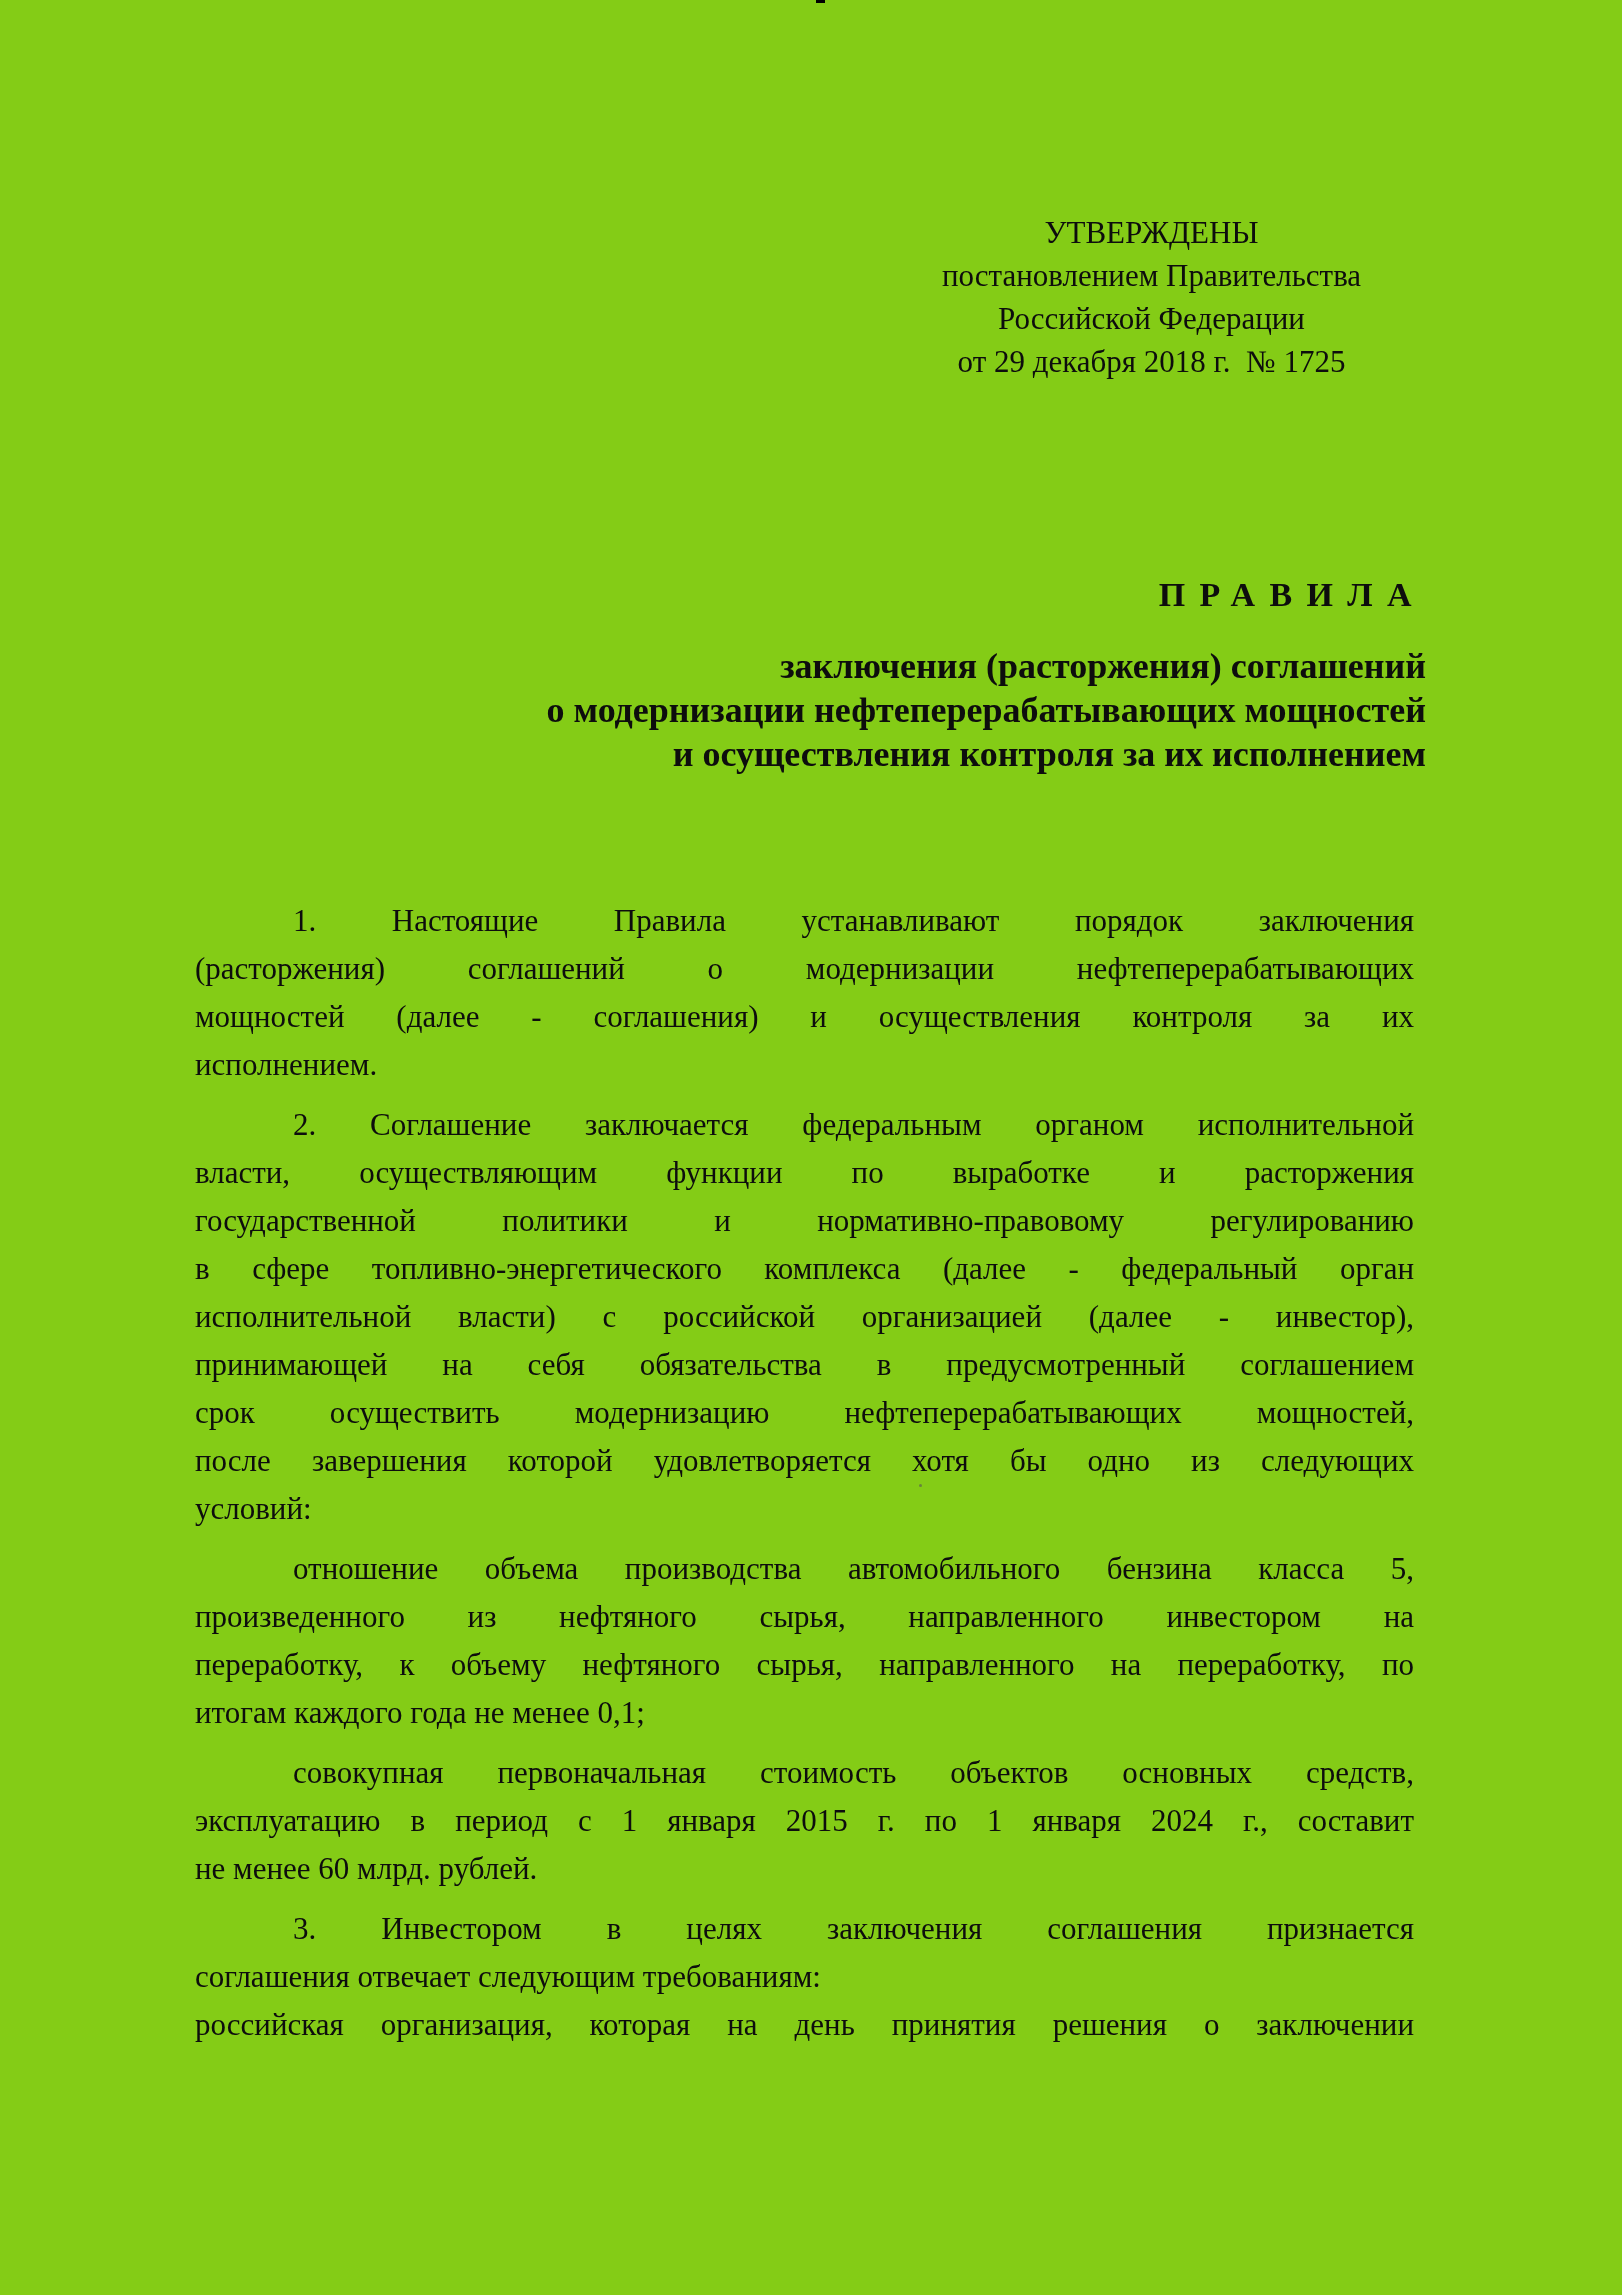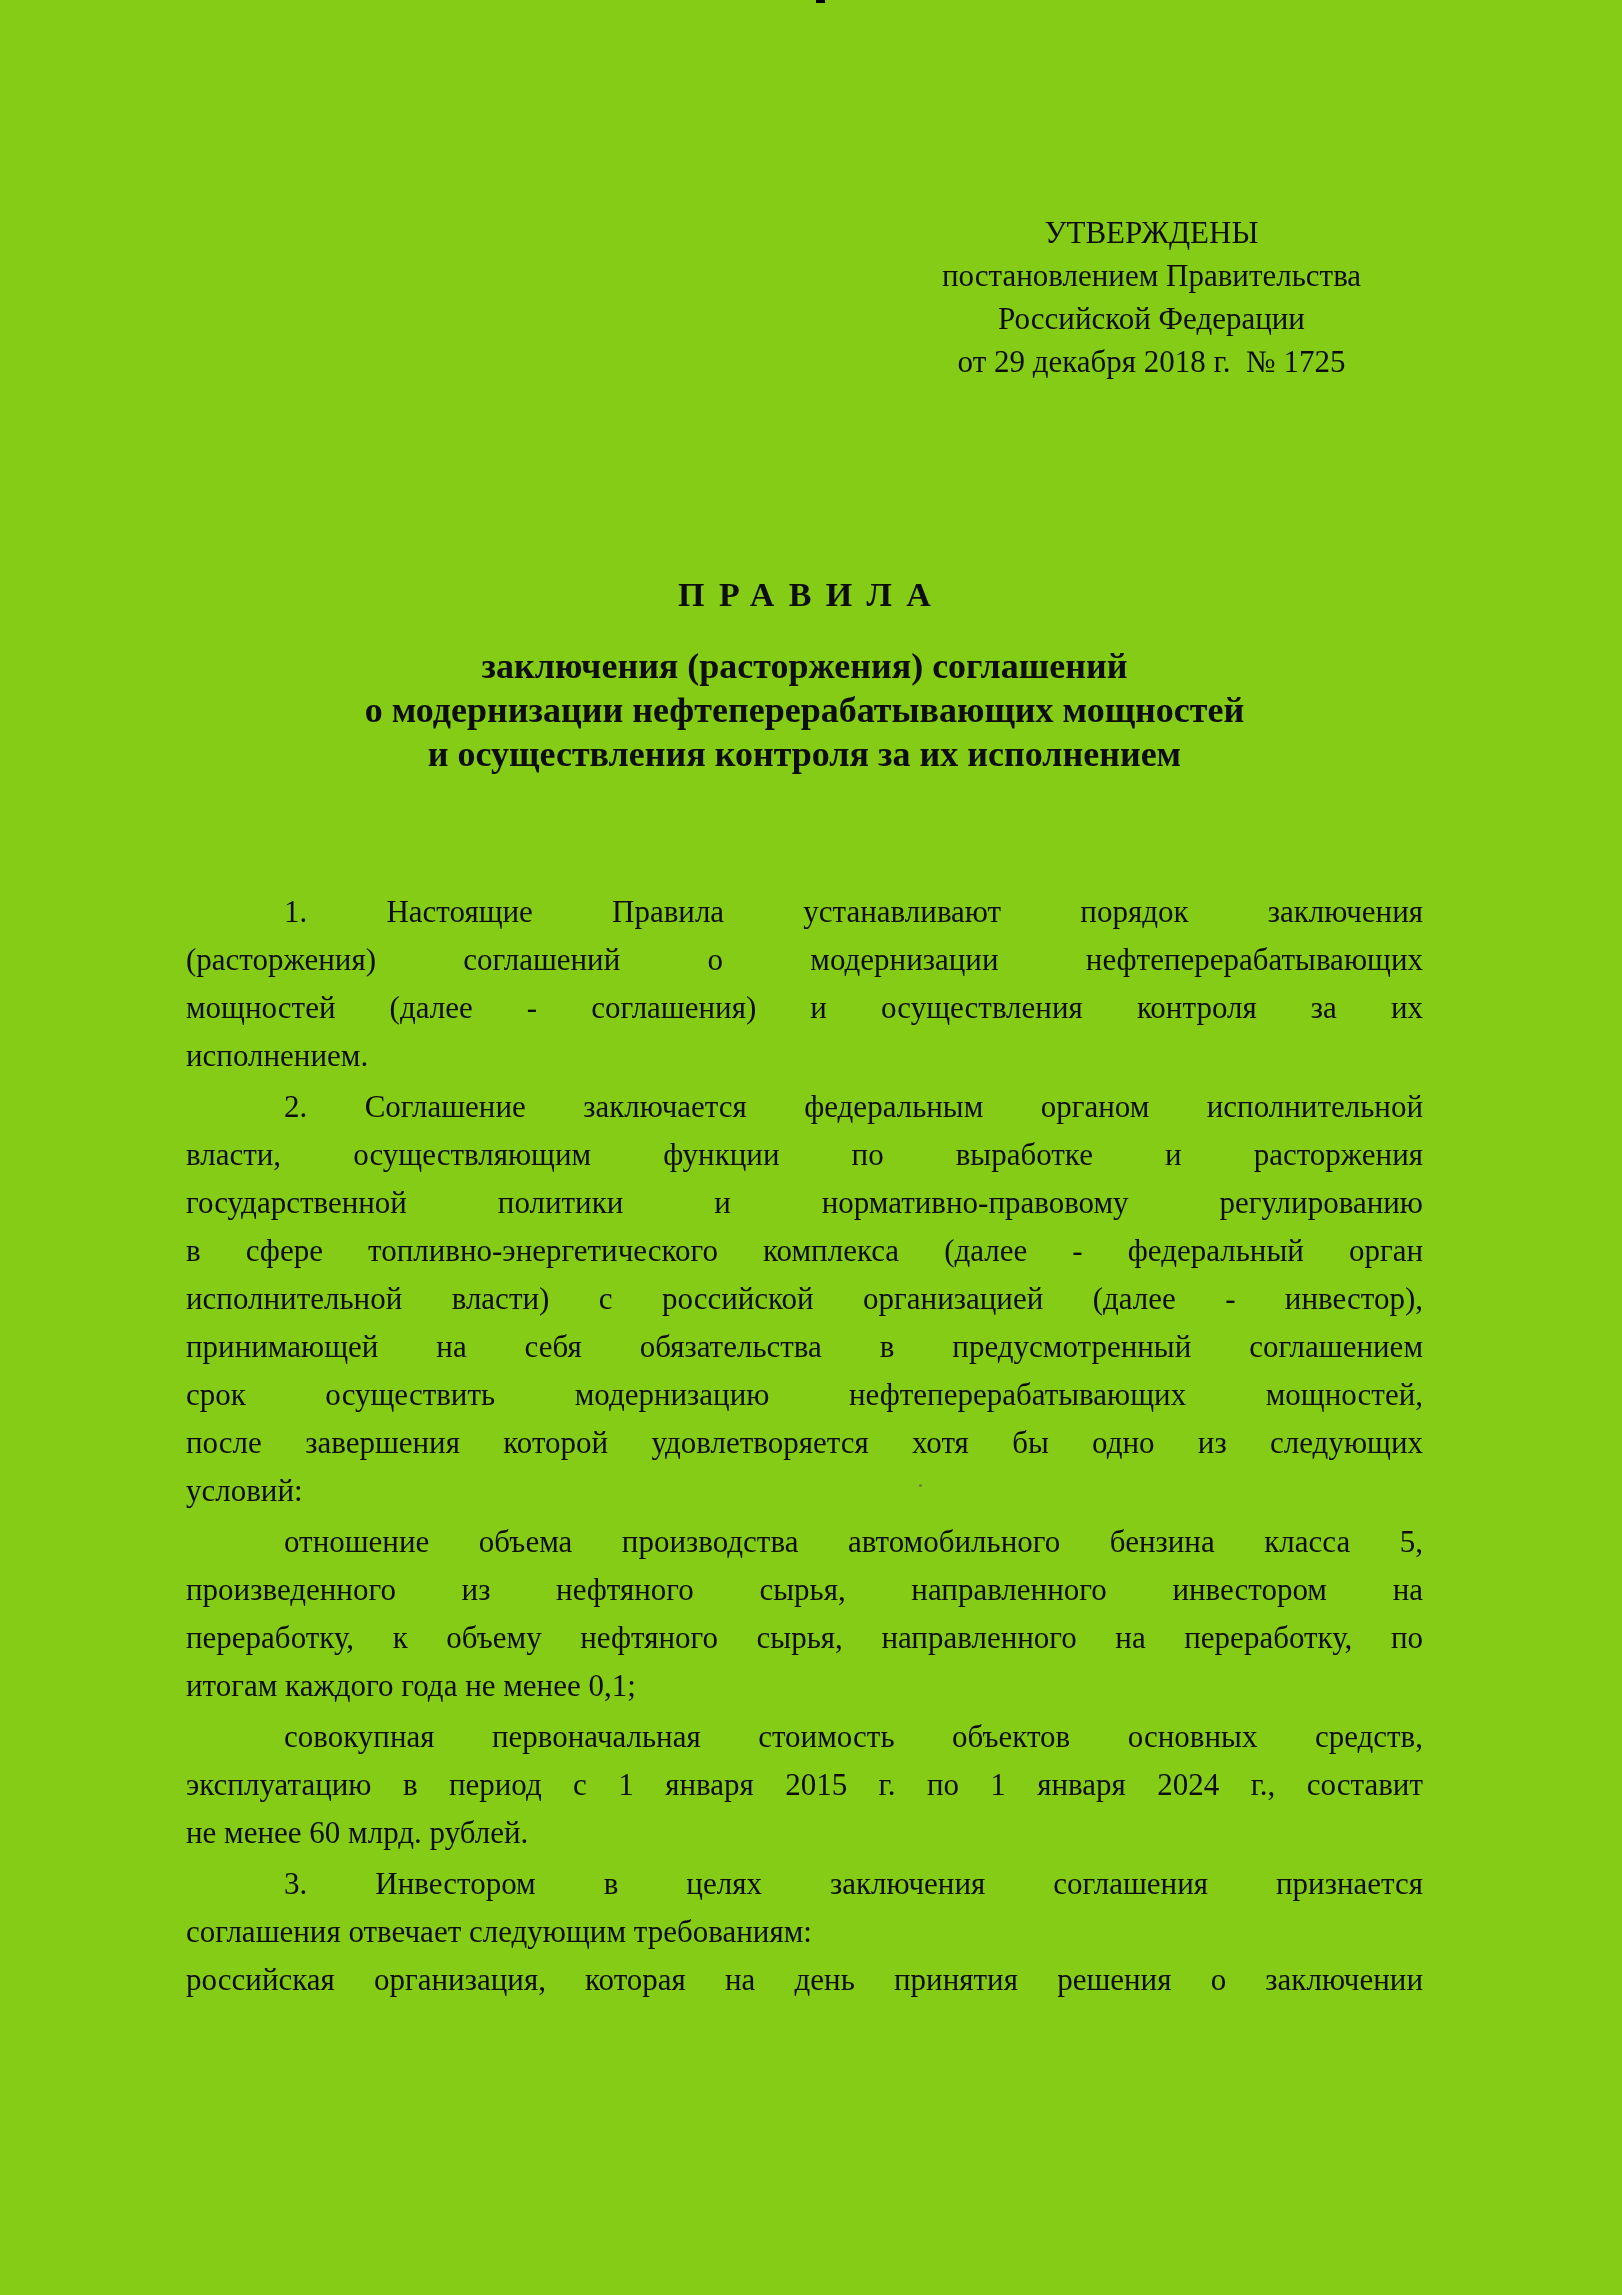--- a/index.html
+++ b/index.html
@@ -33,41 +33,41 @@
     width: 537px;
     text-align: center;
     font-size: 31px;
     line-height: 43px;
     white-space: nowrap;
   }
   .title-wrap {
     position: absolute;
     left: 183px; top: 576px;
     width: 1243px;
-    text-align: center;
+    text-align: right;
     font-weight: bold;
   }
   .title-heading {
     font-size: 34px;
     letter-spacing: 14.4px;
     text-indent: 14.4px; 
     margin-bottom: 30px;
   }
   .subtitle-line {
     font-size: 36px;
     line-height: 44px;
   }
   .body-text {
     position: absolute;
     left: 183px; top: 885px;
     width: 1243px;
     font-size: 31px;
     line-height: 48px;
   }
-  .para { margin: 3px; }
+  .para { margin: 12px; }
   .line {
     text-align: justify;
     text-align-last: justify;
     text-justify: inter-word;
   }
   .line.first { text-indent: 98px; }
   .line.last { text-align-last: left; }
 </style>
 </head>
 <body>

